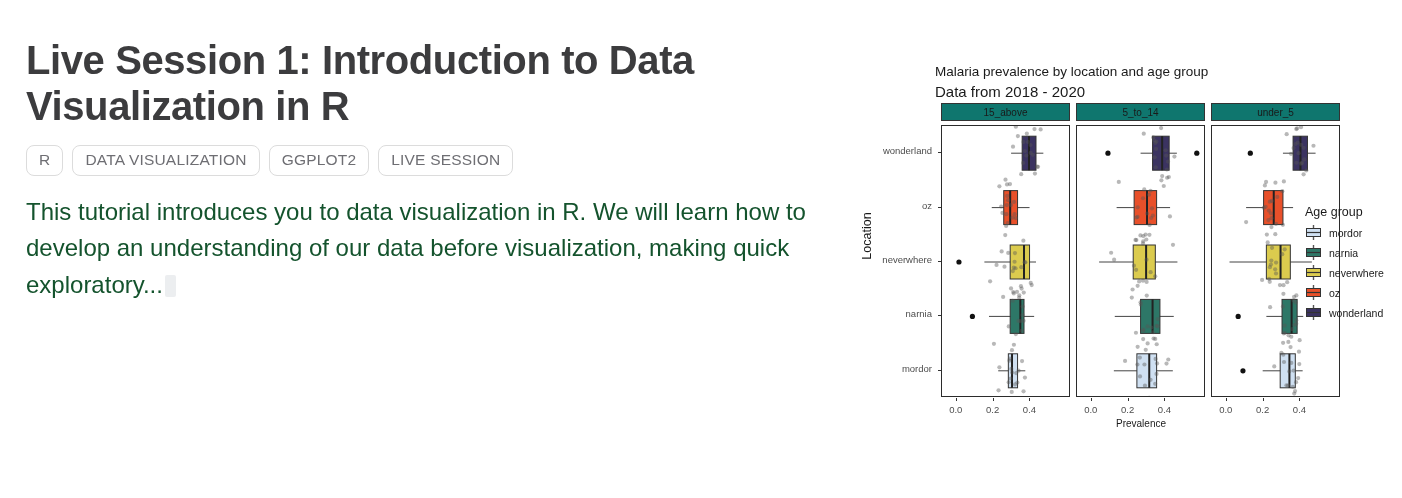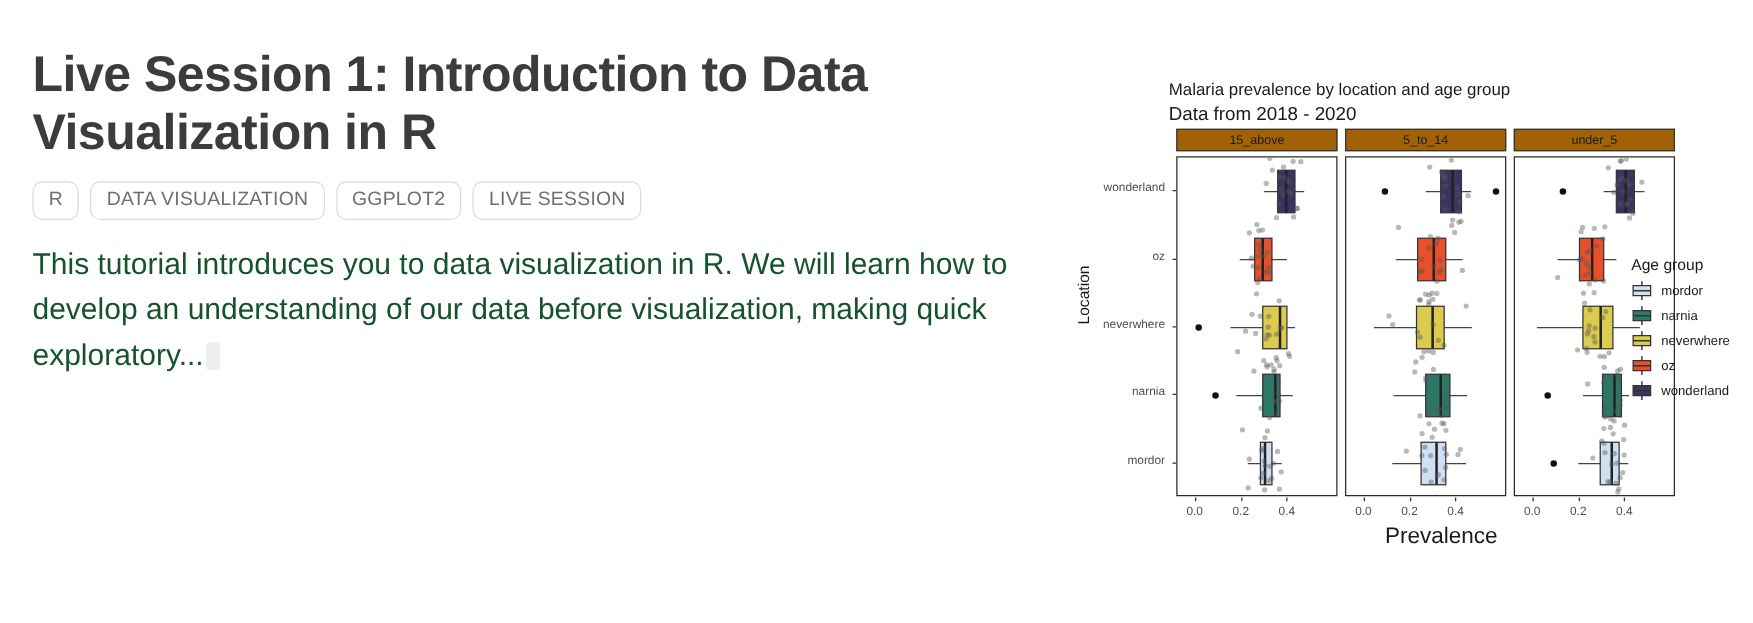--- a/index.html
+++ b/index.html
@@ -31,21 +31,21 @@
     vertical-align:-4px;margin-left:2px;border-radius:2px;
   }
 
   
   .figure{position:relative;width:542px;height:352px;}
   .fig-title{position:absolute;left:75px;top:64px;font-size:13.5px;color:#1a1a1a;white-space:nowrap;}
   .fig-sub{position:absolute;left:75px;top:83px;font-size:15px;color:#1a1a1a;white-space:nowrap;}
 
   .strip-row{position:absolute;left:81px;top:103px;display:flex;gap:6px;}
   .strip{
-    width:129px;height:18px;border:1px solid #333;background:#a16207;
+    width:129px;height:18px;border:1px solid #333;background:#0f766e;
     display:flex;align-items:center;justify-content:center;
     font-size:10px;color:#1a1a1a;box-sizing:border-box;
   }
 
   .panels{position:absolute;left:81px;top:125px;display:flex;gap:6px;}
   .panel{
     width:129px;height:272px;border:1px solid #2b2b2b;background:#fff;
     position:relative;box-sizing:border-box;overflow:hidden;
   }
   .panel svg{display:block;}
@@ -59,22 +59,22 @@
     white-space:nowrap;text-align:right;
   }
   .yticks{position:absolute;left:0;top:125px;width:78px;height:272px;}
   .ytickmark{position:absolute;right:-3px;width:3px;height:1px;background:#333;}
 
   .xaxis{position:absolute;left:81px;top:398px;display:flex;gap:6px;justify-content:center;}
   .xpanel{width:129px;position:relative;height:22px;}
   .xt{position:absolute;top:6px;font-size:9.5px;color:#4d4d4d;transform:translateX(-50%);}
   .xtm{position:absolute;top:0;width:1px;height:3px;background:#333;}
   .xlab{
-    position:absolute;left:158px;top:418px;width:270px;text-align:center;
-    font-size:18px;color:#1a1a1a;
+    position:absolute;left:146px;top:418px;width:270px;text-align:center;
+    font-size:10px;color:#1a1a1a;
   }
 
   .legend{position:absolute;left:1305px;top:205px;}
   .legend-title{font-size:12.5px;color:#1a1a1a;margin-bottom:5px;}
   .legend-item{display:flex;align-items:center;gap:7px;margin-bottom:3px;}
   .legend-key{width:17px;height:17px;position:relative;flex:none;}
   .legend-key svg{display:block;}
   .legend-label{font-size:10.5px;color:#1a1a1a;white-space:nowrap;}
 </style>
 </head>

